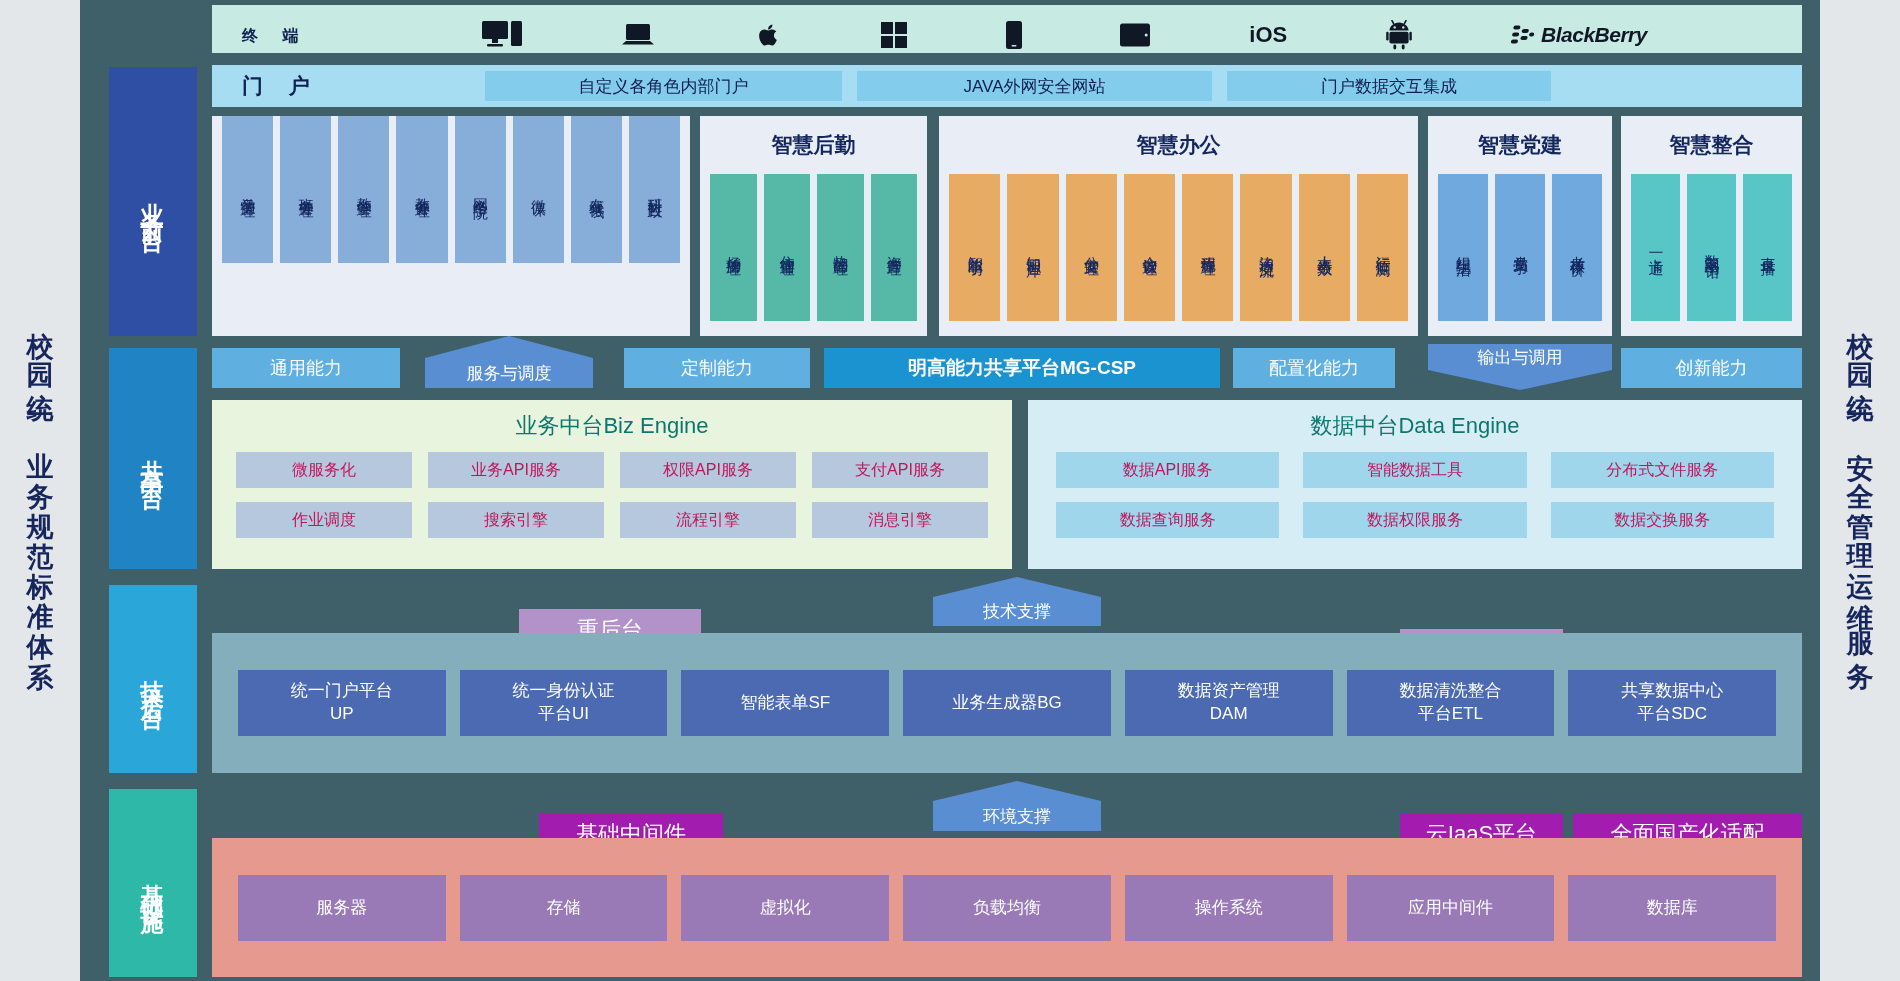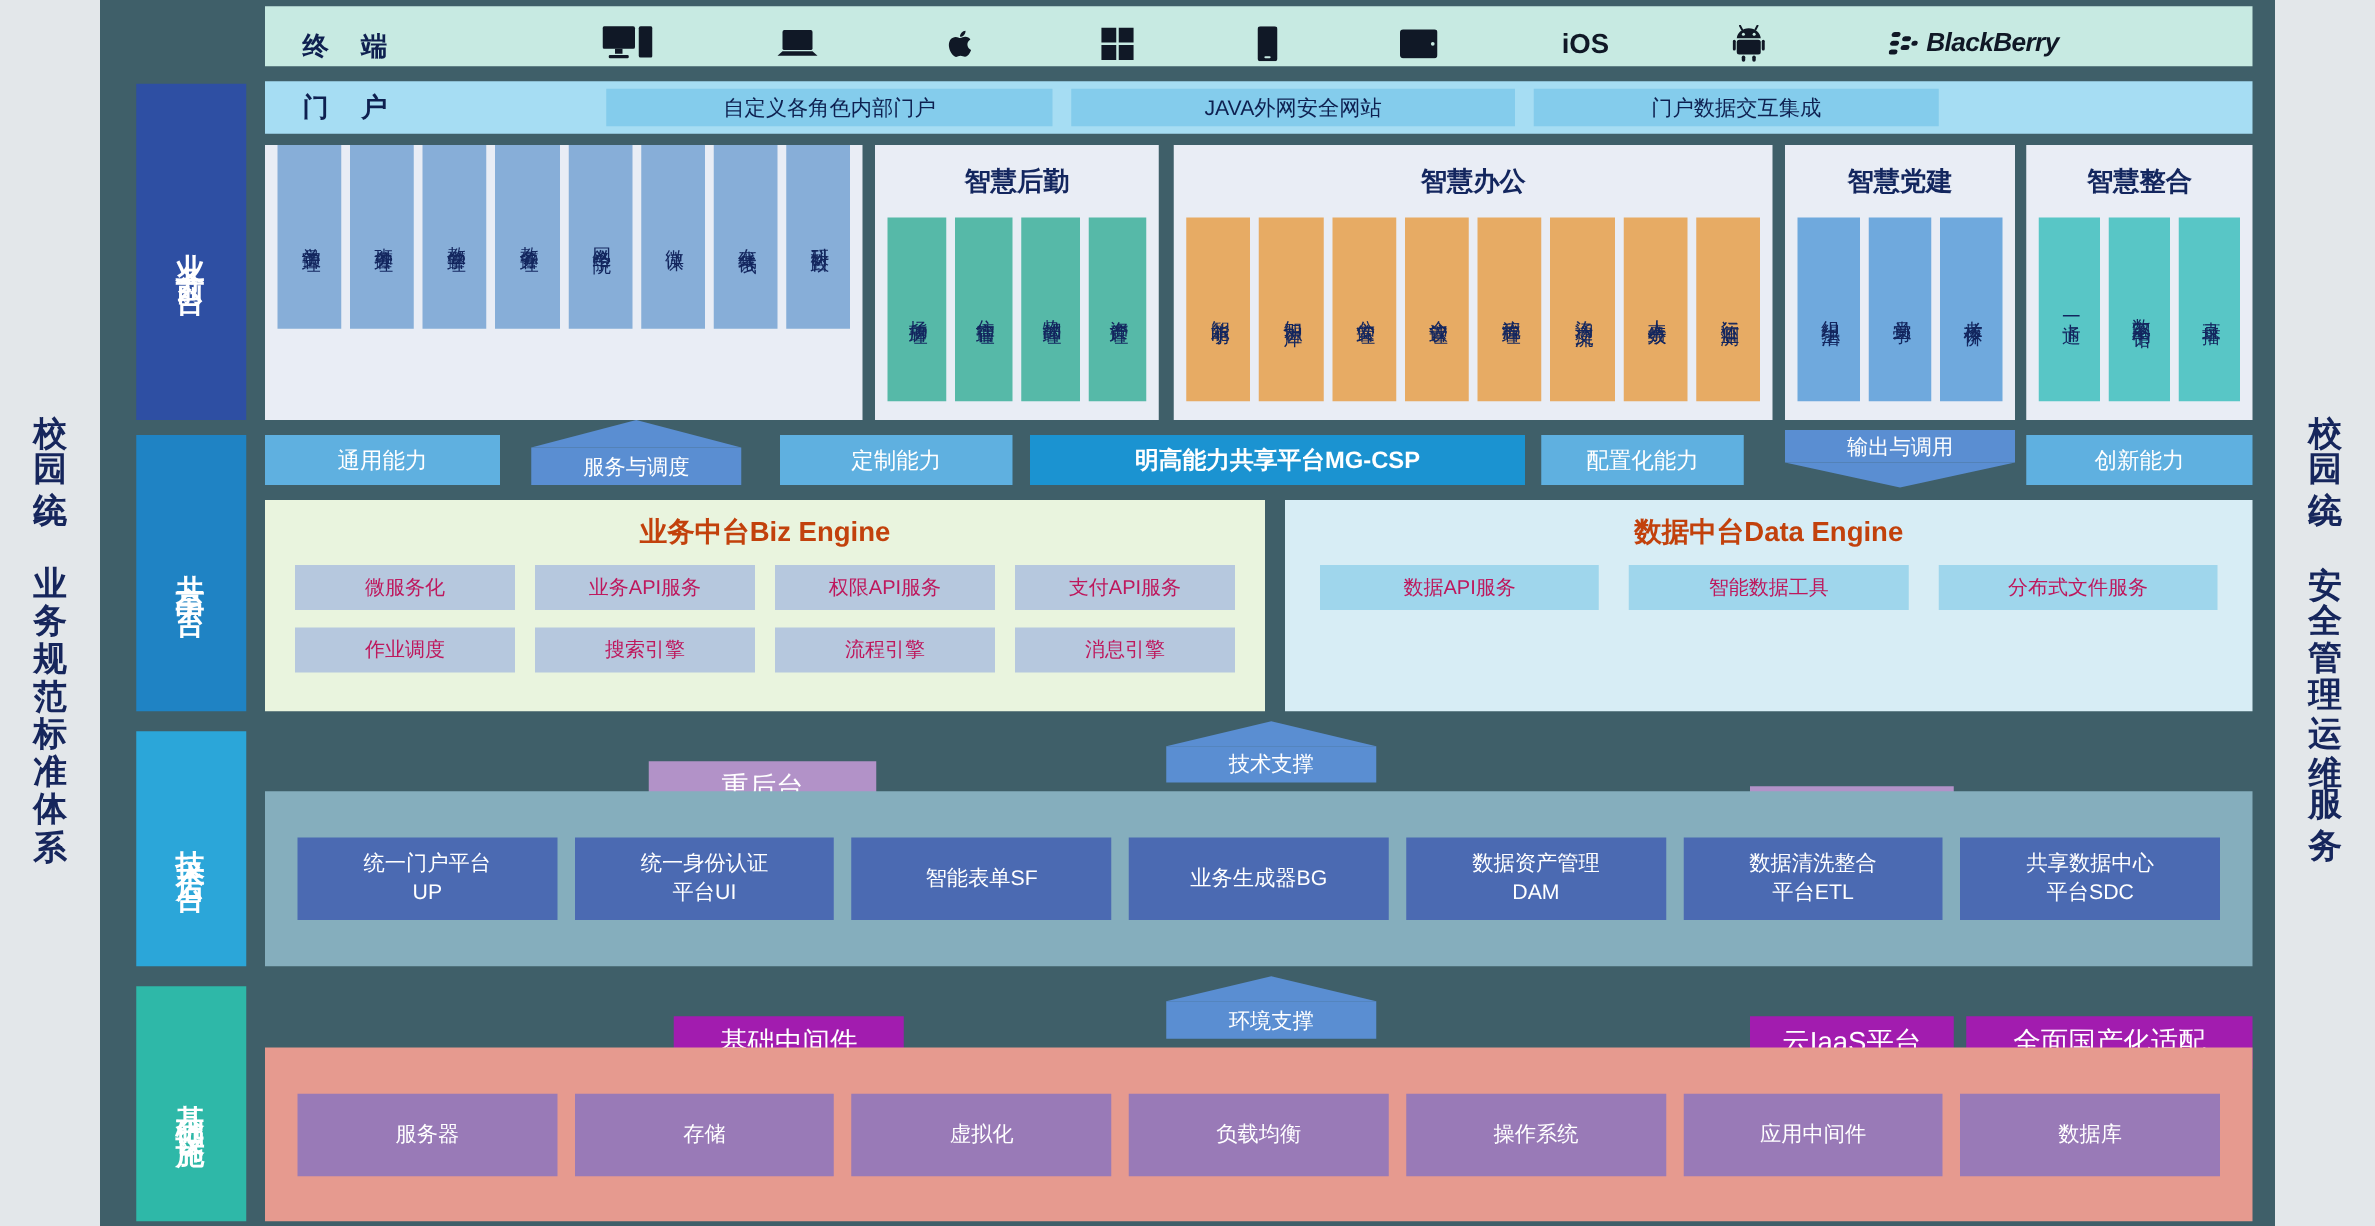--- a/index.html
+++ b/index.html
@@ -13,21 +13,21 @@
   
   .band{position:absolute;left:109px;width:88px;display:flex;align-items:center;justify-content:center;}
   .band span{writing-mode:vertical-rl;text-orientation:upright;letter-spacing:9px;font-size:23px;font-weight:bold;color:#fff;}
   .band-front{top:67px;height:269px;background:#2e4fa3;}
   .band-share{top:348px;height:221px;background:#1f83c4;}
   .band-tech{top:585px;height:188px;background:#2ba6d9;}
   .band-infra{top:789px;height:188px;background:#2eb8a8;}
   
   .t-row{position:absolute;left:212px;top:5px;width:1590px;height:48px;background:#c7eae2;}
   .t-label{position:absolute;left:30px;top:0;height:63px;display:flex;align-items:center;
-           font-size:21px;font-weight:bold;letter-spacing:10px;color:#0e2050;}
+           font-size:16px;font-weight:bold;letter-spacing:10px;color:#0e2050;}
   .t-icons{position:absolute;left:270px;top:0;width:1165px;height:60px;display:flex;
            justify-content:space-between;align-items:center;}
   .t-icons svg{display:block;}
   .icon-fill{fill:#101826;}
   .ios-text{font-size:22px;font-weight:bold;color:#101826;}
   .bb-wrap{display:flex;align-items:center;gap:6px;}
   .bb-text{font-size:21px;font-weight:bold;font-style:italic;color:#101826;letter-spacing:-0.5px;}
   
   .p-row{position:absolute;left:212px;top:65px;width:1590px;height:42px;background:#a6ddf3;}
   .p-label{position:absolute;left:30px;top:0;height:42px;display:flex;align-items:center;
@@ -61,21 +61,21 @@
   .arrow .head-down{width:0;height:0;margin:0 auto;border-left:92px solid transparent;
                   border-right:92px solid transparent;border-top:20px solid #5a8ed2;}
   .arrow .a-body{background:#5a8ed2;color:#fff;display:flex;align-items:center;justify-content:center;font-size:17px;}
   .arrow-service{left:425px;top:336px;width:168px;} .arrow-service .a-body{height:30px;}
   .arrow-output{left:1428px;top:344px;width:184px;} .arrow-output .a-body{height:26px;}
   .arrow-tech{left:933px;top:577px;width:168px;} .arrow-tech .a-body{height:29px;}
   .arrow-env{left:933px;top:781px;width:168px;} .arrow-env .a-body{height:30px;}
   
   .engine{position:absolute;top:400px;height:169px;box-sizing:border-box;}
   .engine .e-title{height:52px;display:flex;align-items:center;justify-content:center;
-                   font-size:22px;font-weight:700;color:#c2410c;}
+                   font-size:22px;font-weight:400;color:#0f766e;}
   .e-row{display:flex;gap:16px;padding:0 24px;margin-bottom:14px;}
   .e-box{flex:1;height:36px;display:flex;align-items:center;justify-content:center;font-size:16px;color:#be185d;}
   .biz{left:212px;width:800px;background:#e9f4de;}
   .biz .e-box{background:#b6c8de;}
   .data{left:1028px;width:774px;background:#d7edf5;}
   .data .e-row{gap:24px;padding:0 28px;}
   .data .e-box{background:#9fd6ec;}
   
   .pill{position:absolute;display:flex;align-items:center;justify-content:center;color:#fff;font-size:22px;margin-top:24px;}
   .pill-purple{background:#b292c8;}
@@ -336,20 +336,25 @@
       <div class="e-box">消息引擎</div>
     </div>
   </div>
 
   <div class="engine data">
     <div class="e-title">数据中台Data Engine</div>
     <div class="e-row">
       <div class="e-box">数据API服务</div>
       <div class="e-box">智能数据工具</div>
       <div class="e-box">分布式文件服务</div>
+    </div>
+    <div class="e-row">
+      <div class="e-box">数据查询服务</div>
+      <div class="e-box">数据权限服务</div>
+      <div class="e-box">数据交换服务</div>
     </div>
   </div>
 
   <div class="pill pill-purple heavy">重后台</div>
   <div class="arrow arrow-tech">
     <div class="head-up-sm"></div>
     <div class="a-body">技术支撑</div>
   </div>
   <div class="pill pill-purple paas">PaaS平台</div>
 

